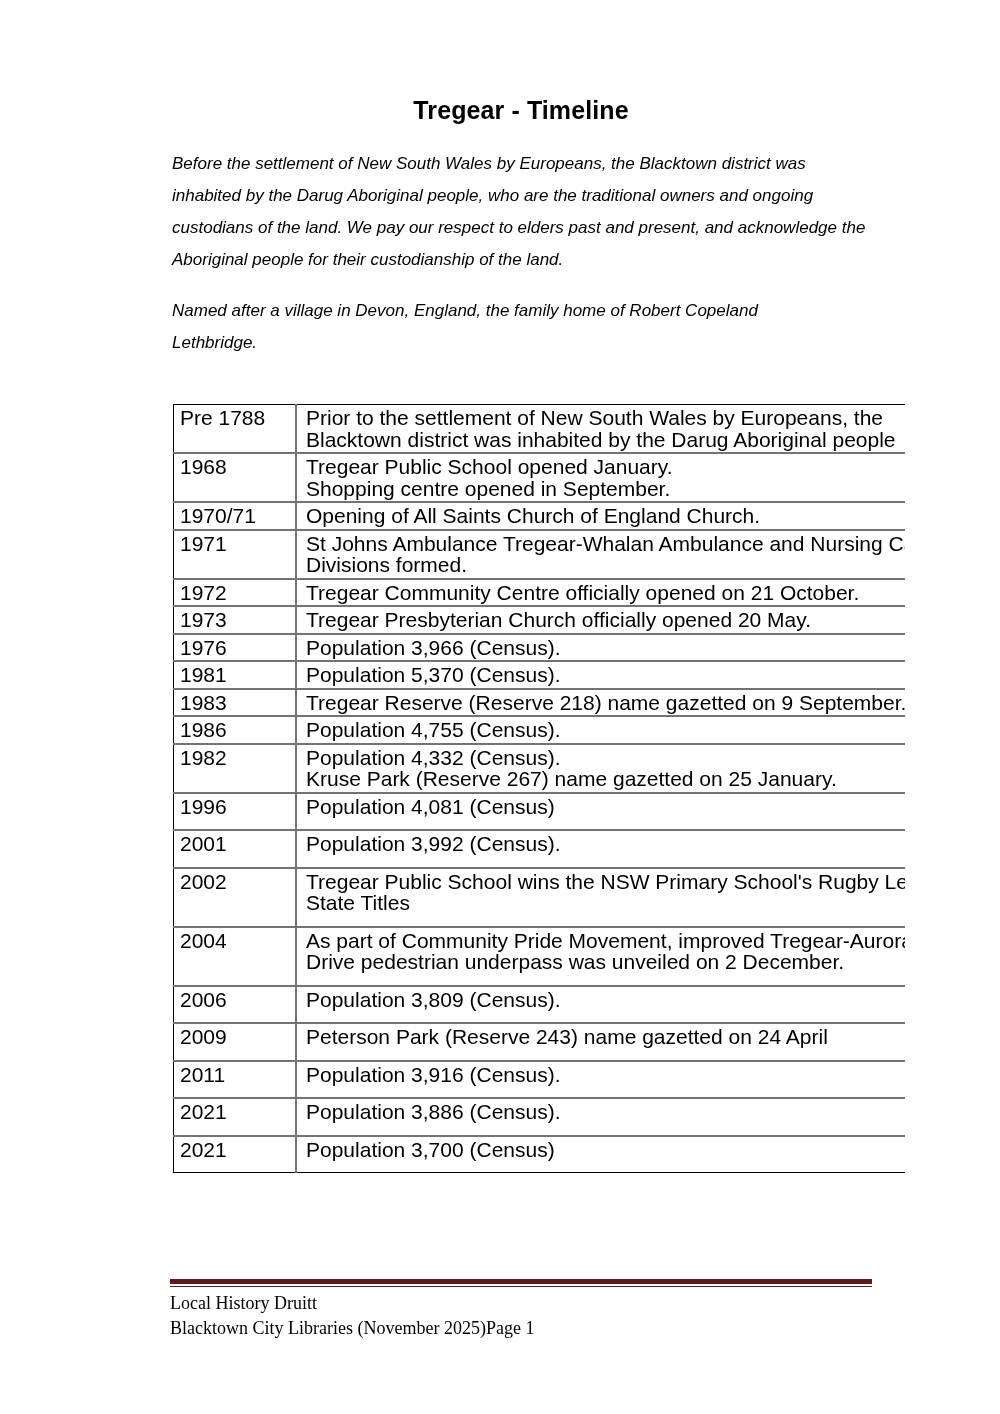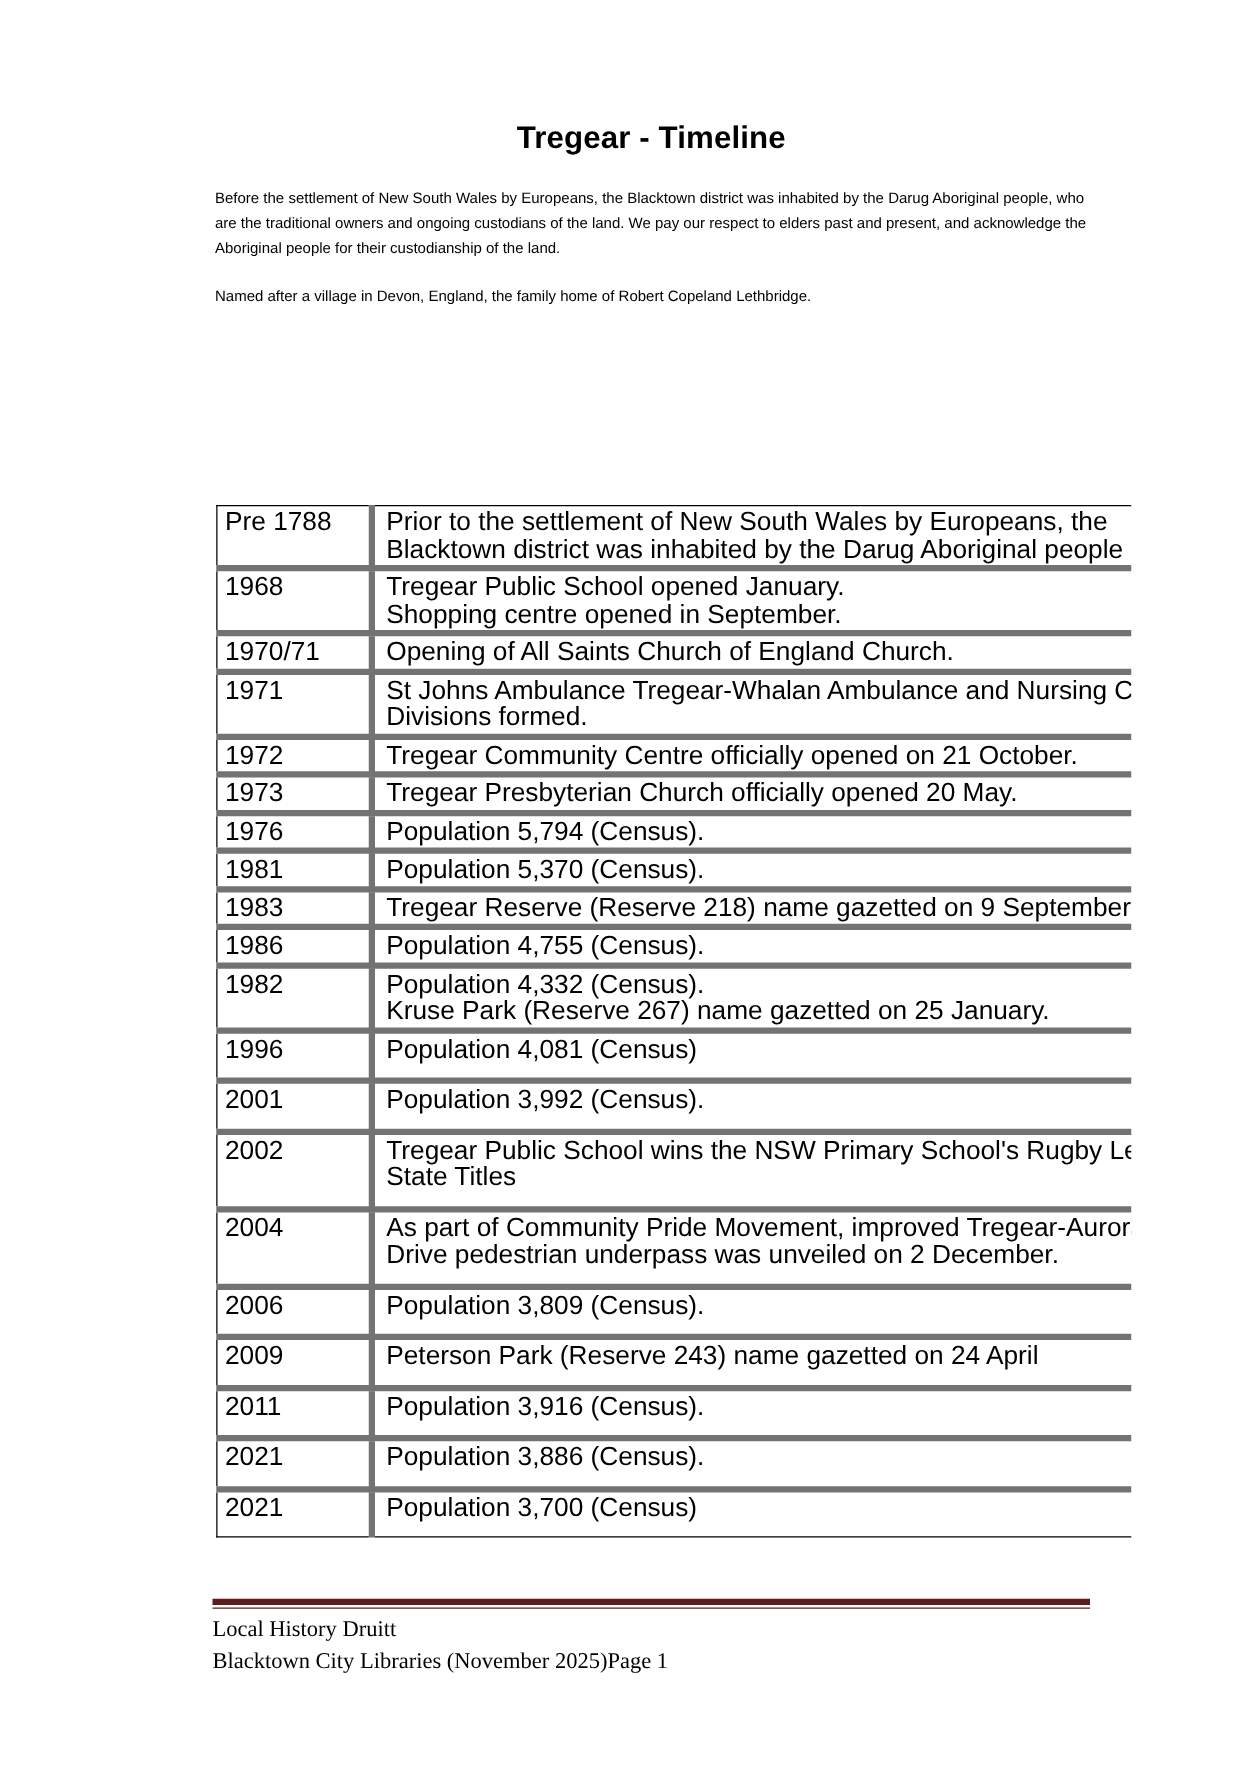--- a/index.html
+++ b/index.html
@@ -39,40 +39,41 @@
 
   
   .intro {
     position: absolute;
     left: 151px;
     top: 148px;
     width: 720px;
   }
   .intro p {
     margin: 0 0 19px 0;
-    font-size: 12px;
-    line-height: 20px;
+    font-size: 17px;
+    line-height: 32px;
+    font-style: italic;
   }
   .intro p.p1 { width: 700px; }
   .intro p.p2 { width: 660px; }
   .intro p.p3 { width: 710px; }
 
   
   .timeline-table {
     position: absolute;
     left: 152px;
     top: 404px;
     width: 776px;
     border-collapse: collapse;
     table-layout: fixed;
     font-size: 21px;
     line-height: 21.5px;
   }
   .timeline-table td {
-    border: 5px solid #737373;
+    border: 2px solid #737373;
     vertical-align: top;
     padding: 2px 0 2px 6px;
   }
   .timeline-table td.outer-left { border-left: 1px solid #000000; }
   .timeline-table tr:first-child td { border-top: 1px solid #000000; }
   .timeline-table tr:last-child td { border-bottom: 1px solid #000000; }
   .timeline-table td.outer-right { border-right: 1px solid #000000; }
   .col-year { width: 115px; }
   .col-event { width: 661px; padding-left: 9px !important; }
   .pad-row td { padding-bottom: 12px; }
@@ -157,21 +158,21 @@
         </tr>
         <tr>
           <td class="col-year outer-left">1973</td>
           <td class="col-event outer-right">
             <span class="evt-line">Tregear Presbyterian Church officially opened 20 May.</span>
           </td>
         </tr>
         <tr>
           <td class="col-year outer-left">1976</td>
           <td class="col-event outer-right">
-            <span class="evt-line">Population 5,794 (Census).</span>
+            <span class="evt-line">Population 3,966 (Census).</span>
           </td>
         </tr>
         <tr>
           <td class="col-year outer-left">1981</td>
           <td class="col-event outer-right">
             <span class="evt-line">Population 5,370 (Census).</span>
           </td>
         </tr>
         <tr>
           <td class="col-year outer-left">1983</td>

